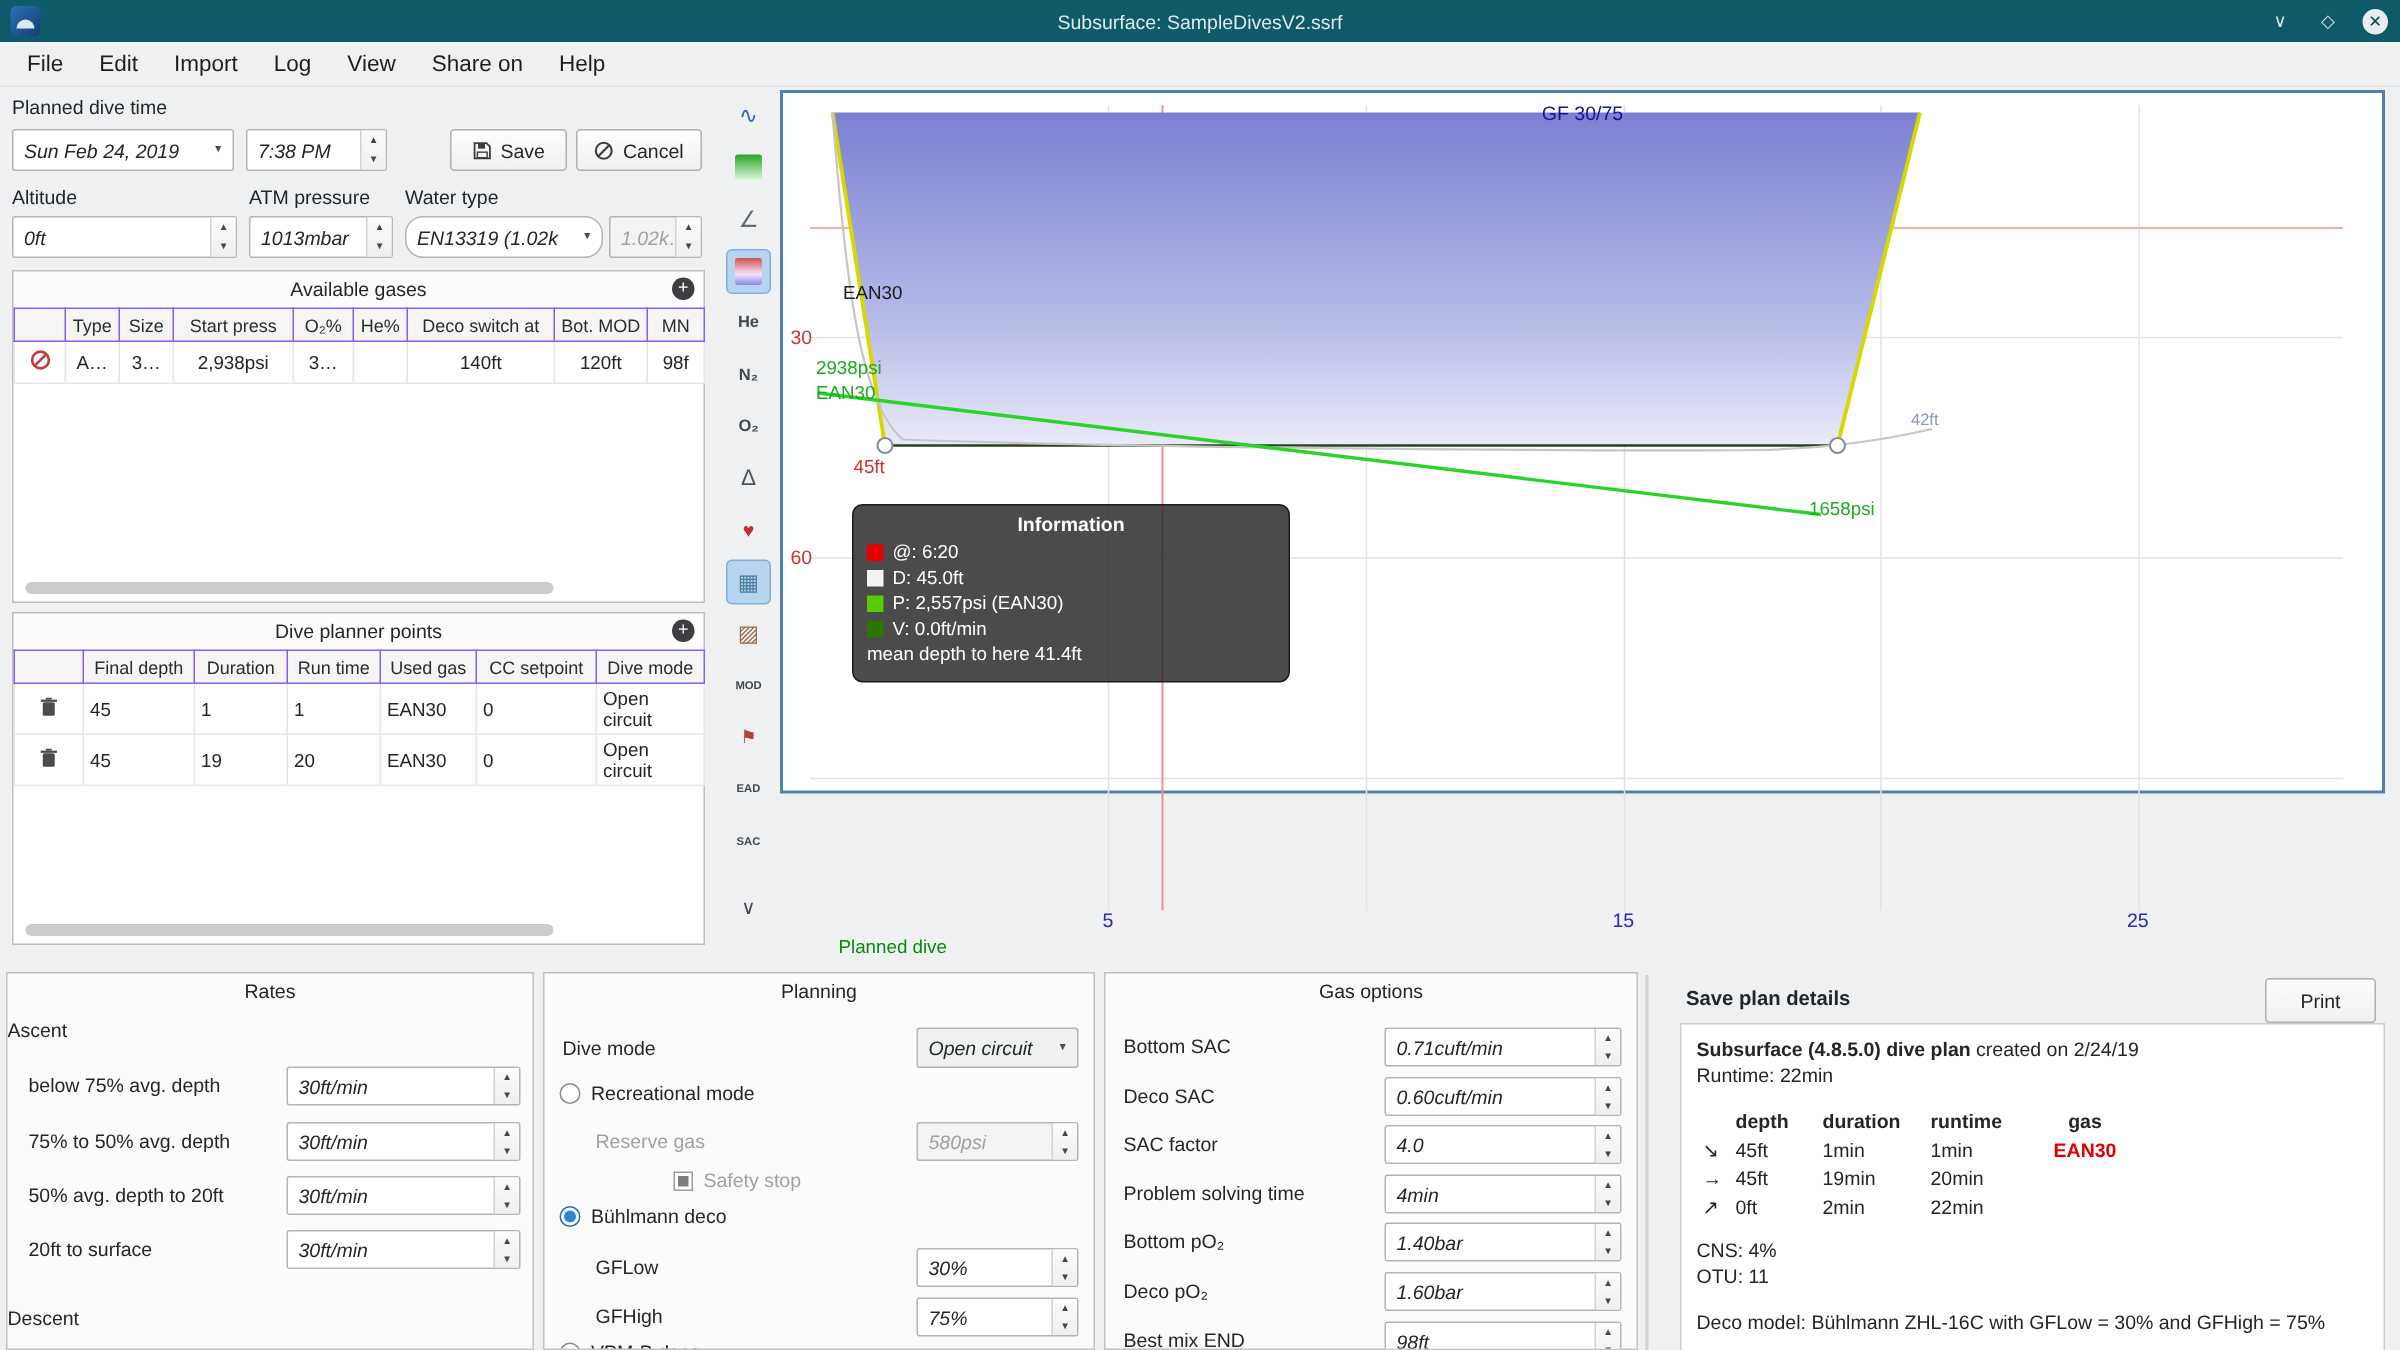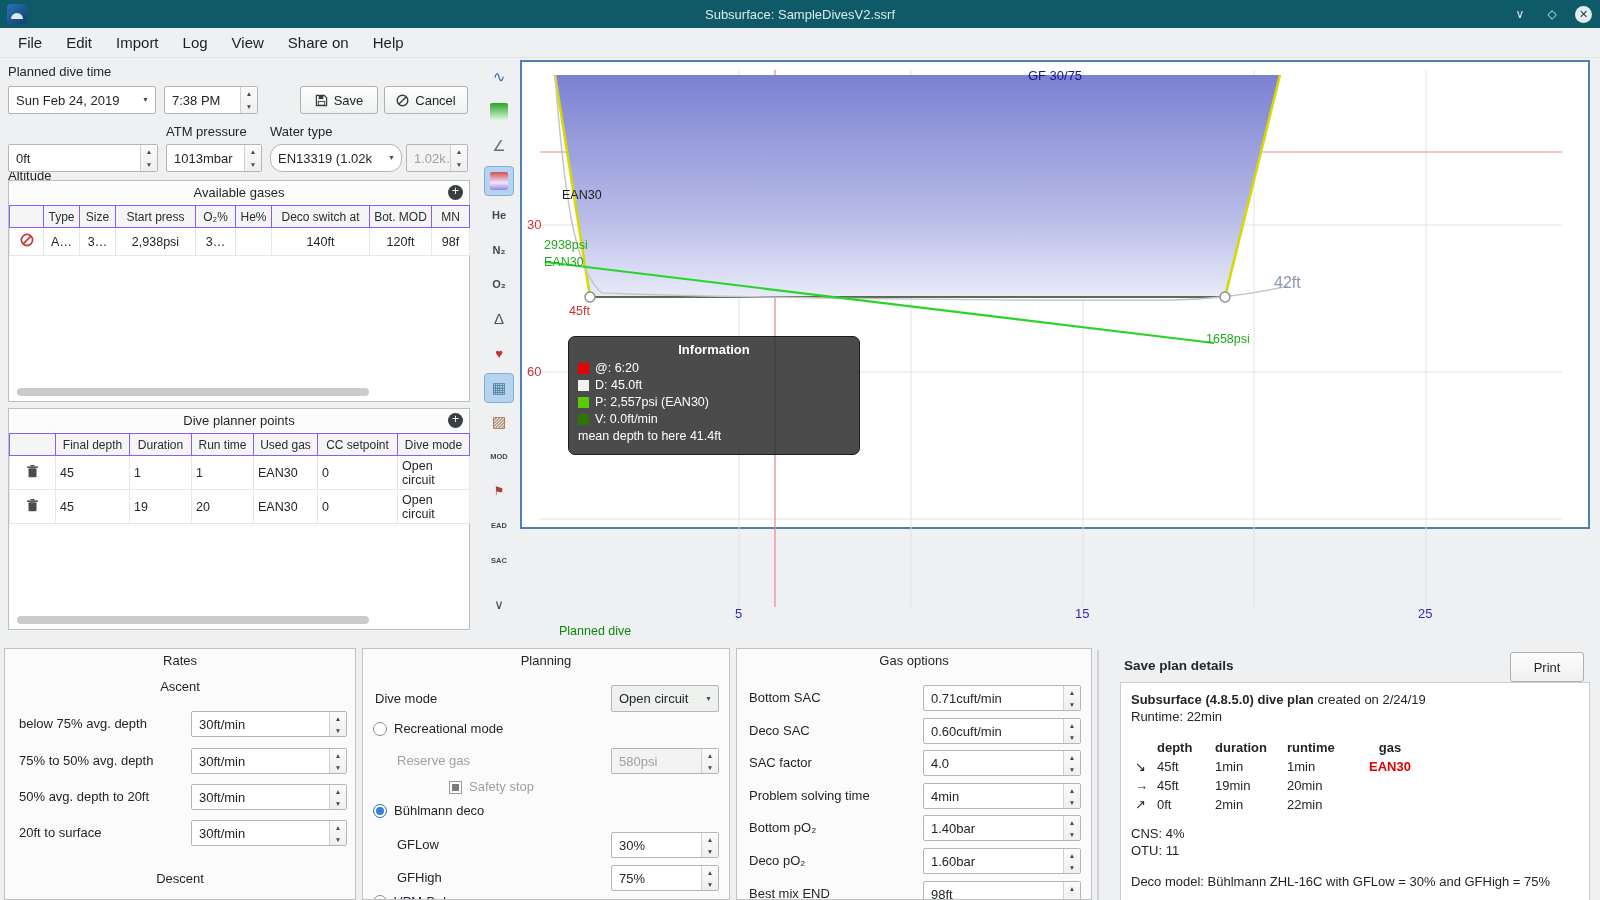--- a/index.html
+++ b/index.html
@@ -18,21 +18,21 @@
   .wc-close { width:17px; height:17px; border-radius:50%; background:#e6edee; color:#12414b; font-size:11px; }
   .wc-close::after { content:"✕"; }
 
   
   .menubar { position:absolute; left:0; top:28px; width:1600px; height:30px; background:#eff0f1; border-bottom:1px solid #e3e4e5; display:flex; align-items:center; padding-left:6px; }
   .menu-item { padding:0 12px; line-height:30px; font-size:15px; color:#1c1e20; }
 
   
   .btn { display:inline-flex; align-items:center; justify-content:center; gap:6px; border:1px solid #aeb0b2; border-radius:3px; background:linear-gradient(#fdfdfd,#eff0f0); font-size:13px; color:#232629; }
   .combo, .spin { position:relative; background:#fff; border:1px solid #b3b5b7; border-radius:2px; display:flex; align-items:center; }
-  .combo .val, .spin .val { padding:0 7px; white-space:nowrap; overflow:hidden; font-size:13px; }
+  .combo .val, .spin .val { padding:0 7px; white-space:nowrap; overflow:hidden; font-size:13px;font-style:italic; }
   .combo::after { content:"▼"; position:absolute; right:6px; top:50%; transform:translateY(-55%); font-size:7px; color:#4a4d50; }
   .spin .arrows { position:absolute; right:0; top:0; bottom:0; width:17px; border-left:1px solid #cfd0d1; display:flex; flex-direction:column; background:linear-gradient(#fbfbfb,#efefef); }
   .spin .arrows i { flex:1; display:flex; align-items:center; justify-content:center; font-style:normal; }
   .spin .arrows i.up::after { content:"▲"; font-size:6.5px; color:#45484b; }
   .spin .arrows i.dn::after { content:"▼"; font-size:6.5px; color:#45484b; }
   .spin.disabled { background:#f3f3f3; }
   .spin.disabled .val { color:#9fa1a3; }
   .dis-label { color:#9fa1a3; }
   .radio { width:14px; height:14px; border:1px solid #8b8e90; border-radius:50%; background:#fff; flex:none; }
   .radio.sel { border-color:#2a6db4; position:relative; }
@@ -69,21 +69,21 @@
   .chart svg { position:absolute; left:0; top:0; }
   .clab { position:absolute; white-space:nowrap; }
   .tooltip { position:absolute; left:46px; top:274px; width:292px; background:rgba(43,43,43,0.85); border:1px solid #1d1d1d; border-radius:7px; color:#fff; padding:5px 9px 9px; }
   .tooltip .tt-title { text-align:center; font-weight:bold; font-size:13px; margin-bottom:3px; }
   .tt-row { display:flex; align-items:center; font-size:12.5px; line-height:17px; }
   .tt-chip { width:11px; height:11px; margin-right:6px; flex:none; }
 
   
   .panel { position:absolute; top:648px; height:252px; background:#fbfbfc; border:1px solid #bfc1c3; overflow:hidden; }
   .panel-title { position:absolute; left:0; right:0; top:4px; text-align:center; font-size:13px; color:#232629; }
-  .sub-title { position:absolute; left:0; right:0; text-align:center; font-size:13px; color:#232629; }
+  .sub-title { position:absolute; left:0; right:0; font-size:13px; color:#232629; }
   .row-label { position:absolute; font-size:13px; white-space:nowrap; }
 
   
   .details-box { position:absolute; left:16px; top:34px; right:6px; height:220px; background:#fff; border:1px solid #cbcdcf; padding:8px 10px; font-size:13px; line-height:17px; overflow:hidden; }
   .plan-table { margin-top:13px; border-collapse:collapse; }
   .plan-table th { font-weight:bold; text-align:left; padding:1px 4px; }
   .plan-table td { padding:1px 4px; }
   .gas-red { color:#e00000; font-weight:bold; }
 </style>
 </head>
@@ -131,21 +131,21 @@
     <span>Save</span>
   </button>
   <button class="btn" style="position:absolute;left:384px;top:28px;width:84px;height:28px;">
     <svg width="13" height="13" viewBox="0 0 13 13">
         <circle cx="6.5" cy="6.5" r="5.3" fill="none" stroke="#3a3d40" stroke-width="1.4"></circle>
         <line x1="2.9" y1="10.1" x2="10.1" y2="2.9" stroke="#3a3d40" stroke-width="1.4"></line>
       </svg>
     <span>Cancel</span>
   </button>
 
-  <span class="lbl" style="left:8px;top:66px;margin-top:44px;">Altitude</span>
+  <span class="lbl" style="left:8px;top:66px;">Altitude</span>
   <span class="lbl" style="left:166px;top:66px;">ATM pressure</span>
   <span class="lbl" style="left:270px;top:66px;">Water type</span>
 
   <div class="spin" style="position:absolute;left:8px;top:86px;width:150px;height:28px;">
     <span class="val">0ft</span>
     <span class="arrows">
         <i class="up"></i>
         <i class="dn"></i>
       </span>
   </div>
@@ -365,21 +365,21 @@
   <div class="clab" style="left:5px;top:302px;color:#d03030;">60</div>
   <div class="clab" style="left:213px;top:544px;color:#2a2ac0;">5</div>
   <div class="clab" style="left:553px;top:544px;color:#2a2ac0;">15</div>
   <div class="clab" style="left:896px;top:544px;color:#2a2ac0;">25</div>
 
   <div class="clab" style="left:40px;top:126px;color:#1a1c1e;font-size:12.5px;">EAN30</div>
   <div class="clab" style="left:22px;top:176px;color:#1faa1f;font-size:12.5px;">2938psi</div>
   <div class="clab" style="left:22px;top:193px;color:#1faa1f;font-size:12.5px;">EAN30</div>
   <div class="clab" style="left:47px;top:242px;color:#d03030;font-size:12.5px;">45ft</div>
   <div class="clab" style="left:684px;top:270px;color:#1faa1f;font-size:12.5px;">1658psi</div>
-  <div class="clab" style="left:752px;top:212px;color:#8a98b8;font-size:16px;">42ft</div>
+  <div class="clab" style="left:752px;top:212px;color:#8a98b8;font-size:11px;">42ft</div>
   <div class="clab" style="left:37px;top:562px;color:#0a8a0a;font-size:12.5px;">Planned dive</div>
 
   <div class="tooltip">
     <div class="tt-title">Information</div>
     <div class="tt-row">
         <span class="tt-chip" style="background:#e80000;"></span>
         <span>@: 6:20</span>
       </div>
     <div class="tt-row">
         <span class="tt-chip" style="background:#f2f2f2;"></span>

